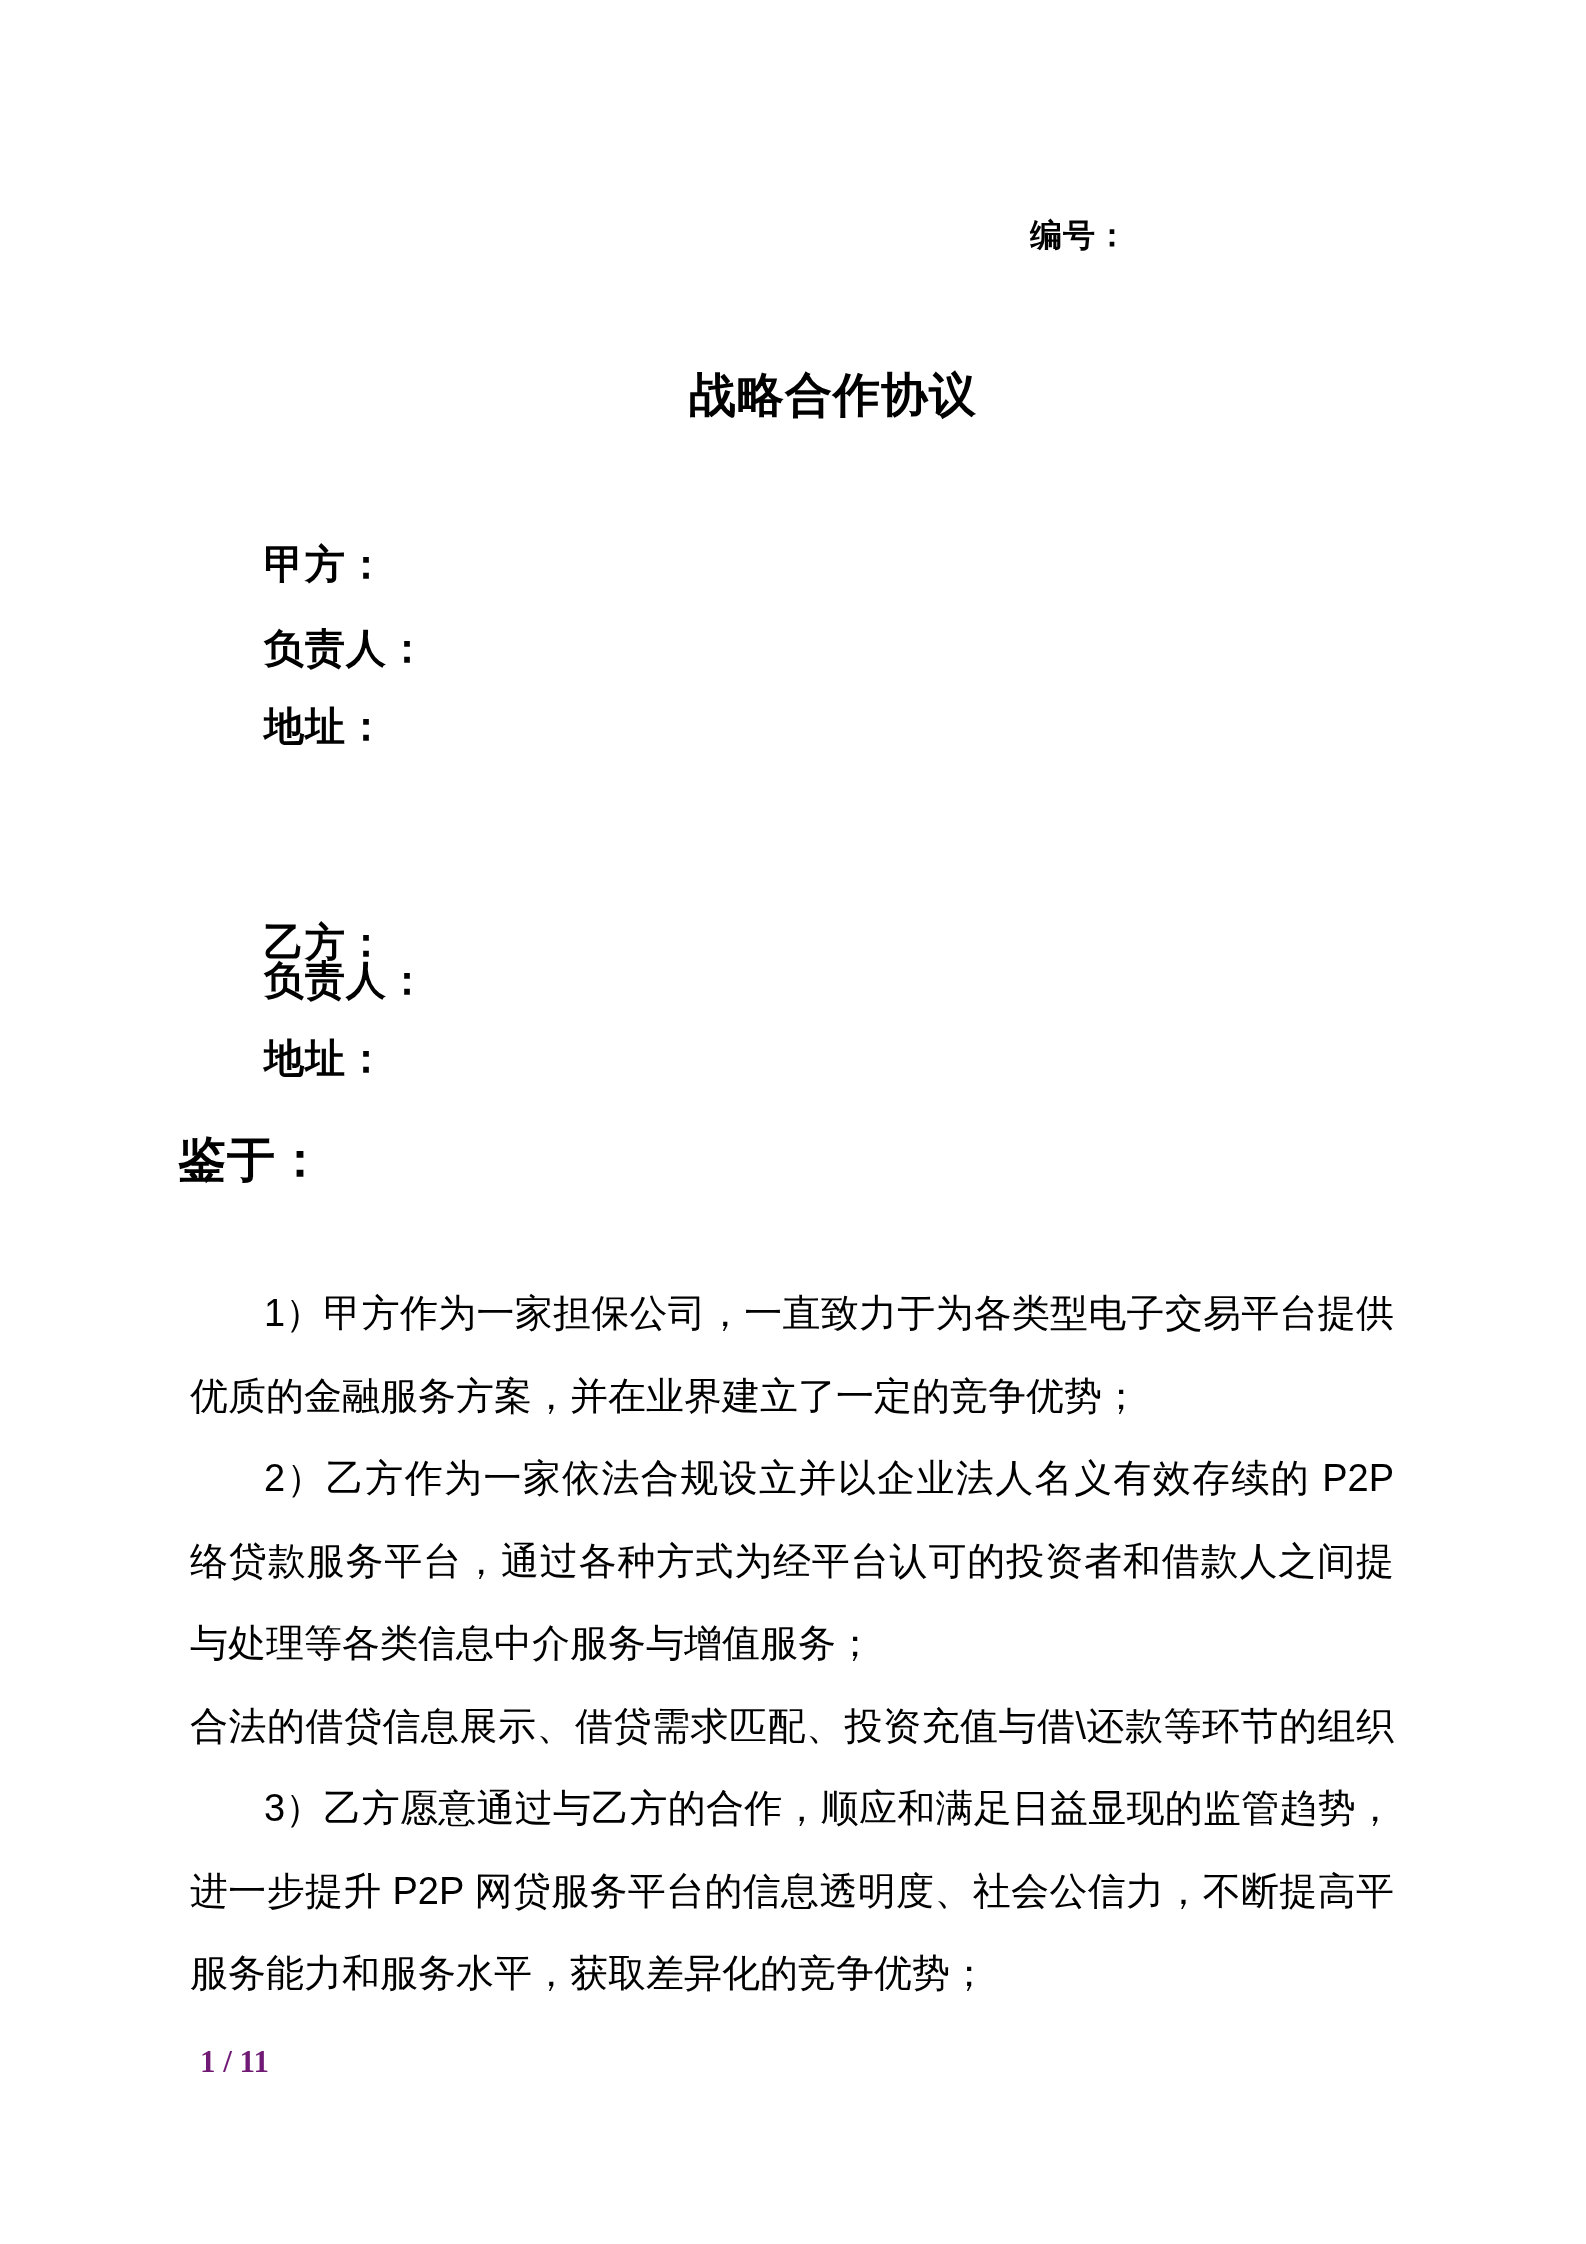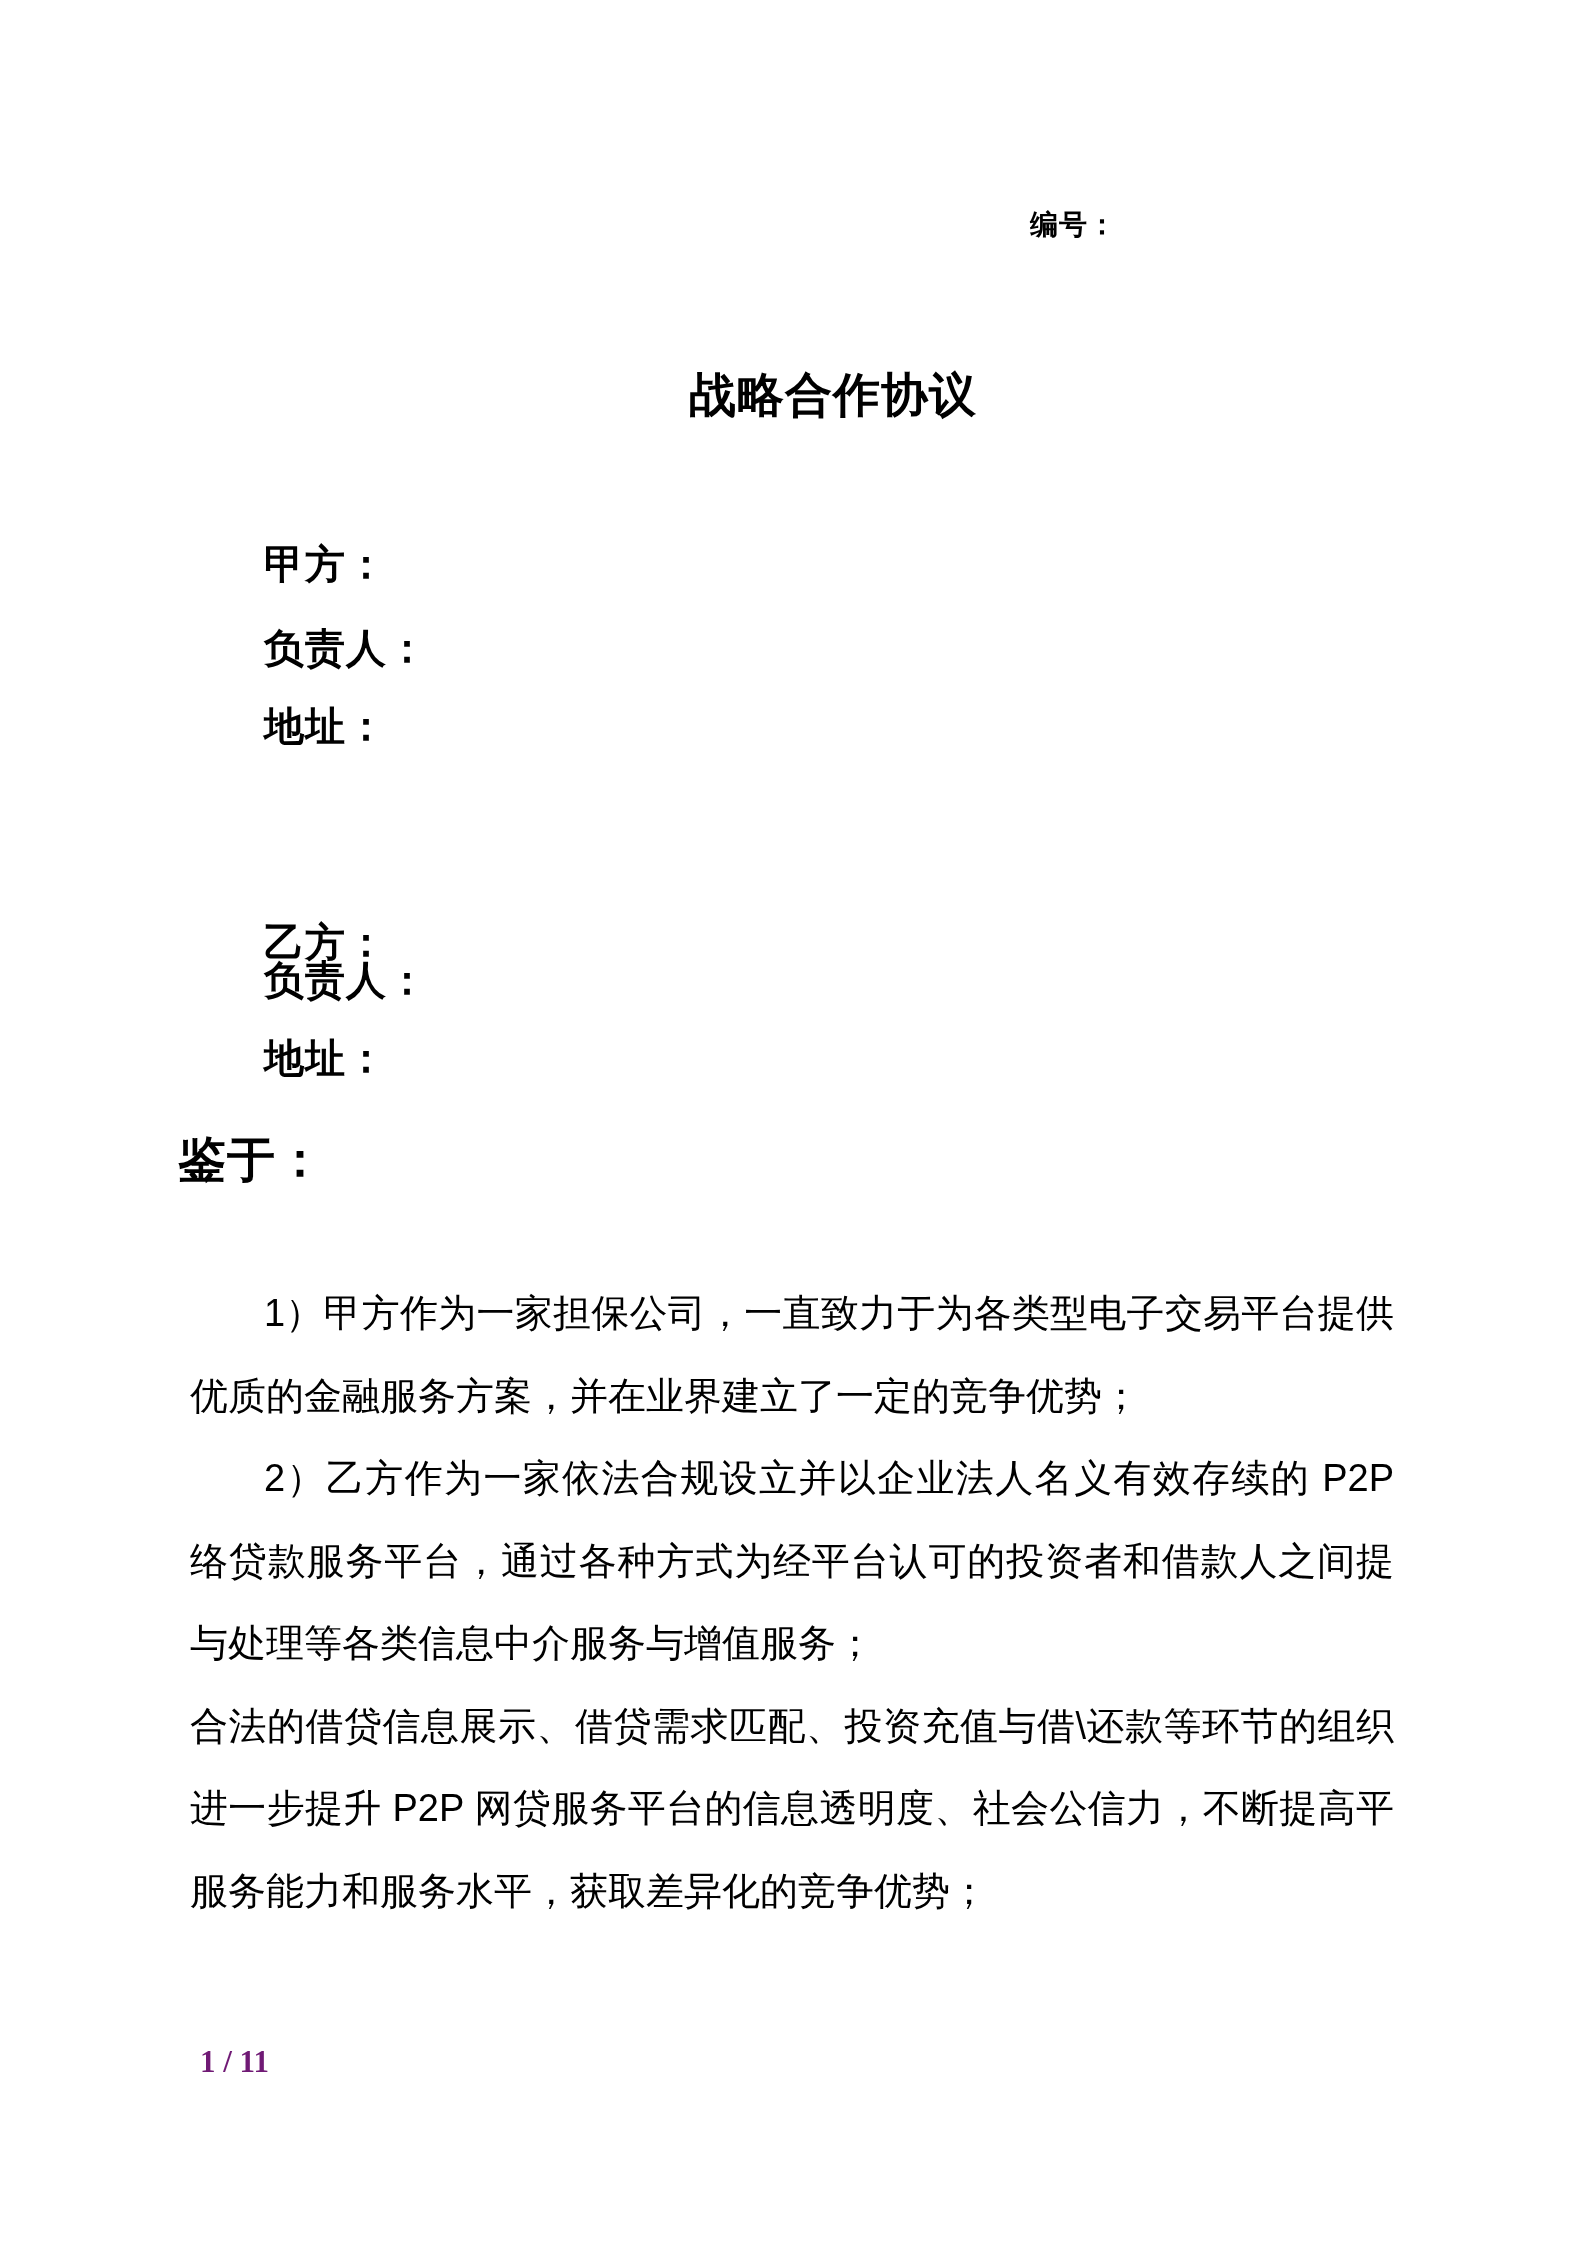--- a/index.html
+++ b/index.html
@@ -12,22 +12,22 @@
     width: 1586px;
     height: 2244px;
     background: #ffffff;
     color: #000000;
     font-family: "Liberation Sans", "DejaVu Sans", sans-serif;
     overflow: hidden;
   }
   .doc-number {
     position: absolute;
     left: 1030px;
-    top: 211px;
-    font-size: 28px;
+    top: 219px;
+    font-size: 32px;
     font-weight: 700;
     line-height: 1;
     letter-spacing: 1px;
   }
   .doc-title {
     position: absolute;
     left: 192px;
     top: 368px;
     width: 1202px;
     margin: 0;
@@ -114,19 +114,20 @@
 
   <div class="whereas-label">鉴于：</div>
 
   <div class="body-text">
       <div class="body-line first">1）甲方作为一家担保公司，一直致力于为各类型电子交易平台提供</div>
       <div class="body-line last">优质的金融服务方案，并在业界建立了一定的竞争优势；</div>
       <div class="body-line first">2）乙方作为一家依法合规设立并以企业法人名义有效存续的 P2P 网</div>
       <div class="body-line">络贷款服务平台，通过各种方式为经平台认可的投资者和借款人之间提供</div>
       <div class="body-line last">与处理等各类信息中介服务与增值服务；</div>
       <div class="body-line">合法的借贷信息展示、借贷需求匹配、投资充值与借\还款等环节的组织</div>
+      <div class="body-line first">3）乙方愿意通过与乙方的合作，顺应和满足日益显现的监管趋势，</div>
       <div class="body-line">进一步提升 P2P 网贷服务平台的信息透明度、社会公信力，不断提高平台</div>
       <div class="body-line last">服务能力和服务水平，获取差异化的竞争优势；</div>
     </div>
 
   <div class="page-footer">1 / 11</div>
 
 </div>
 
 </body></html>

